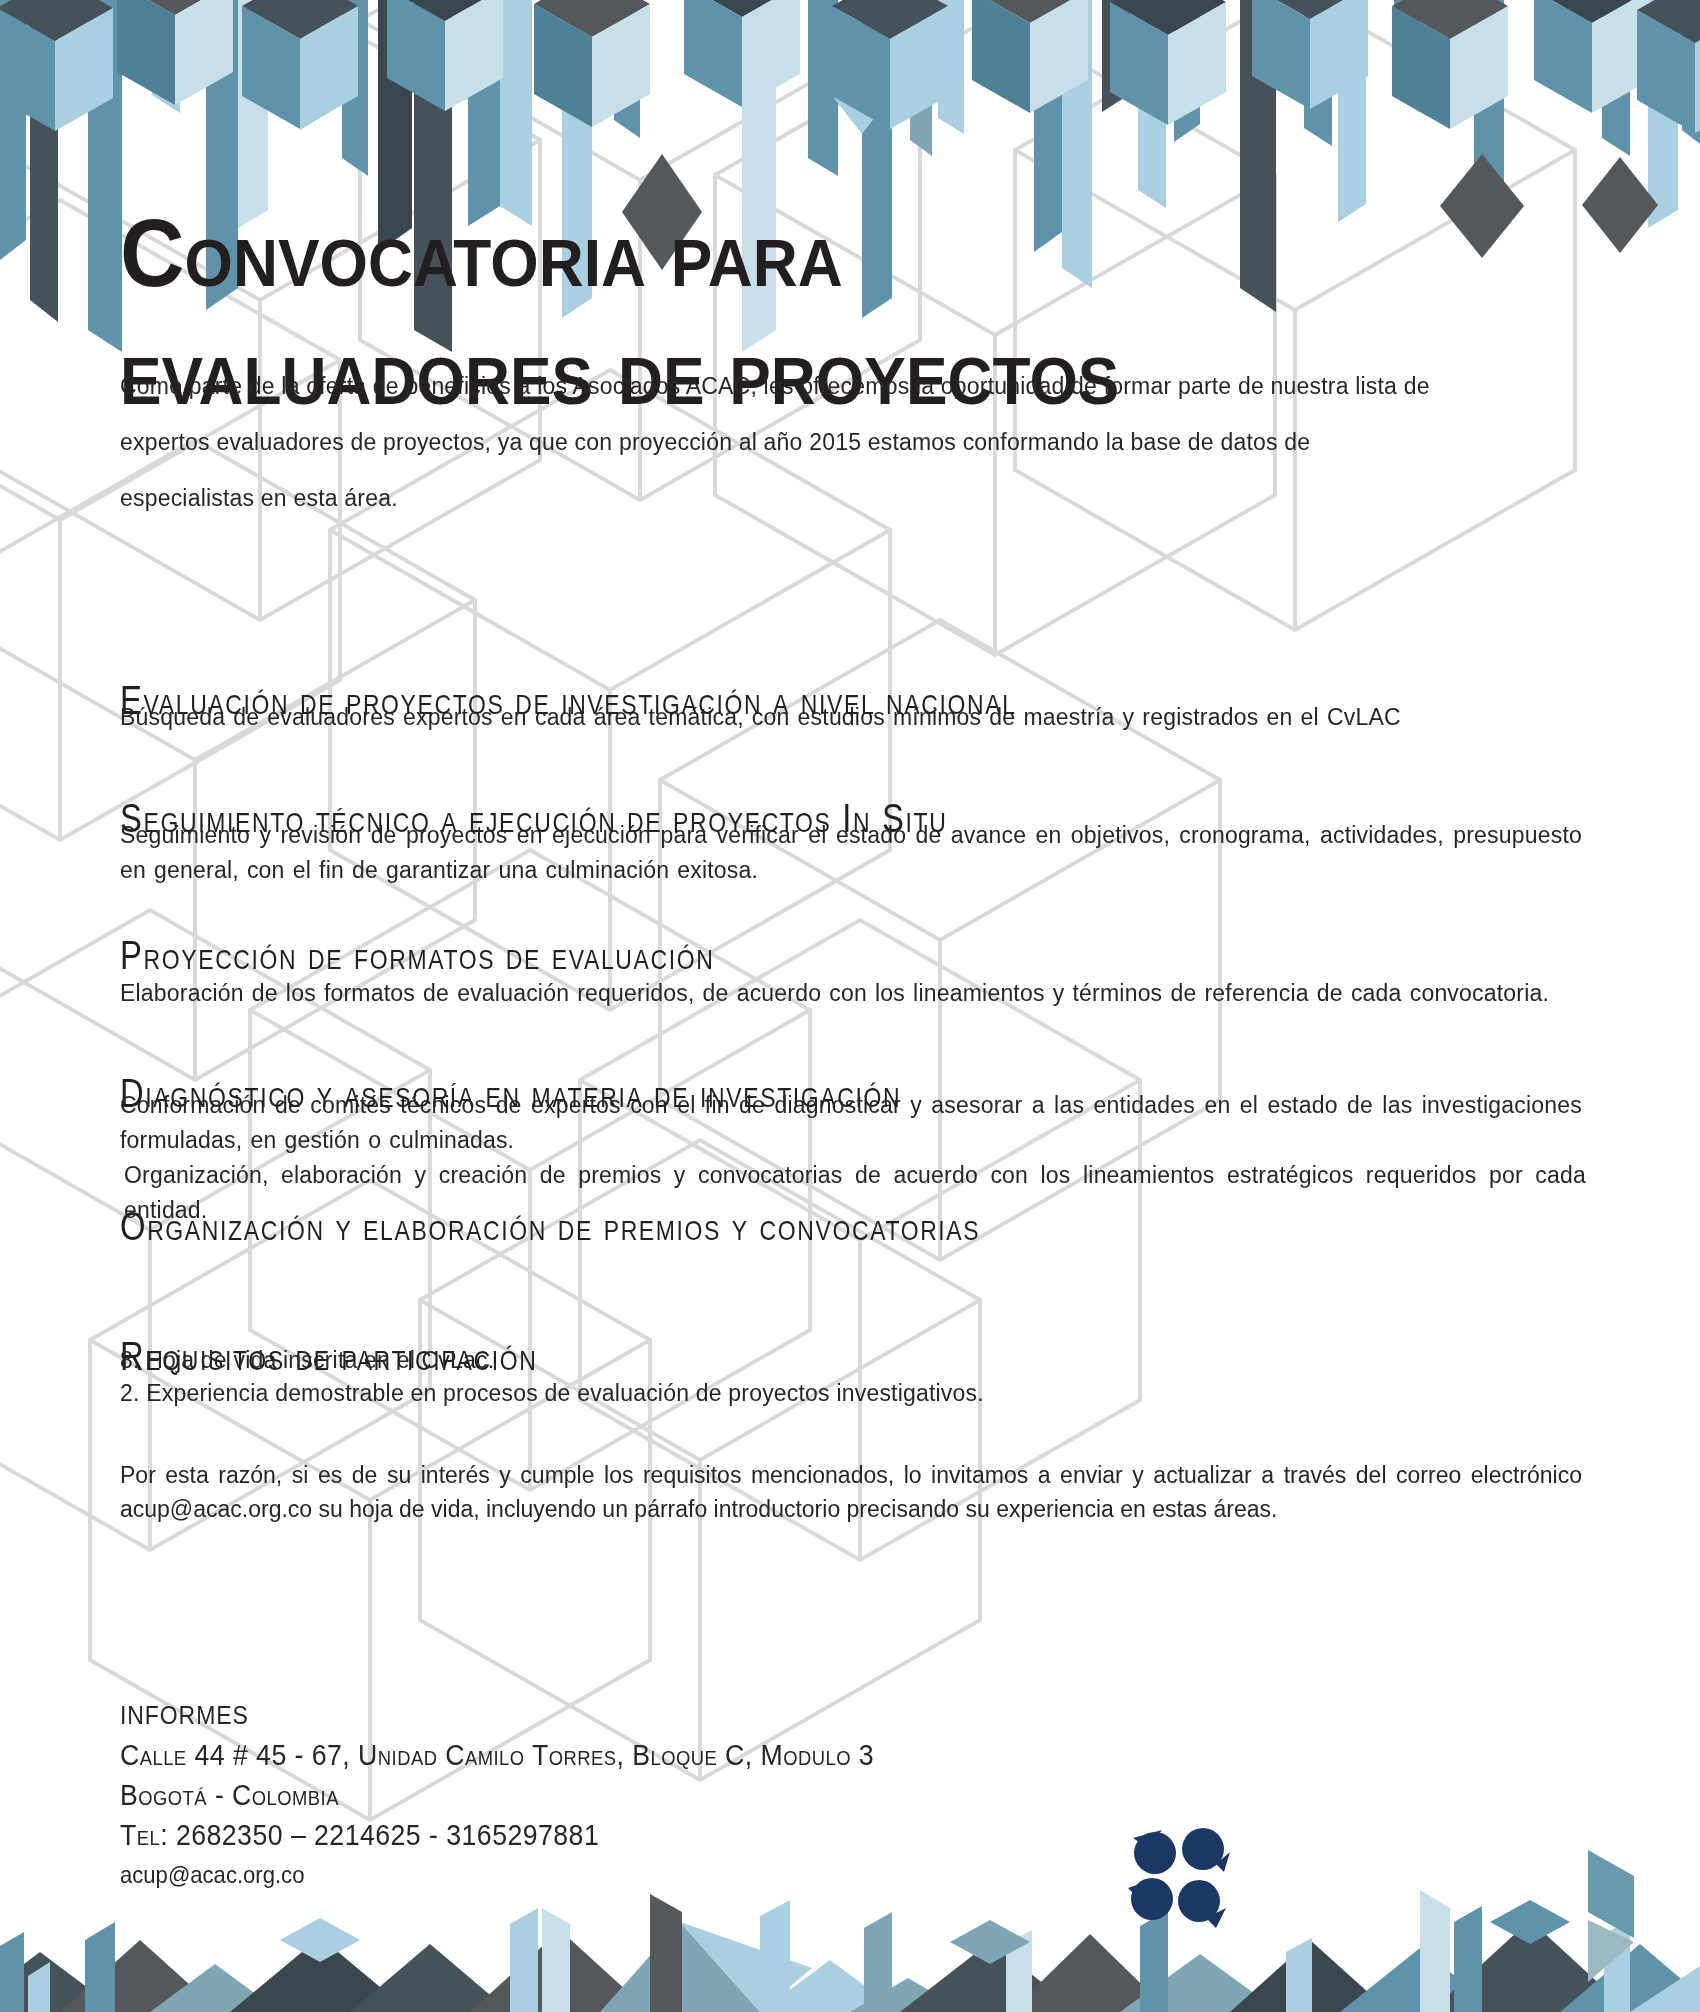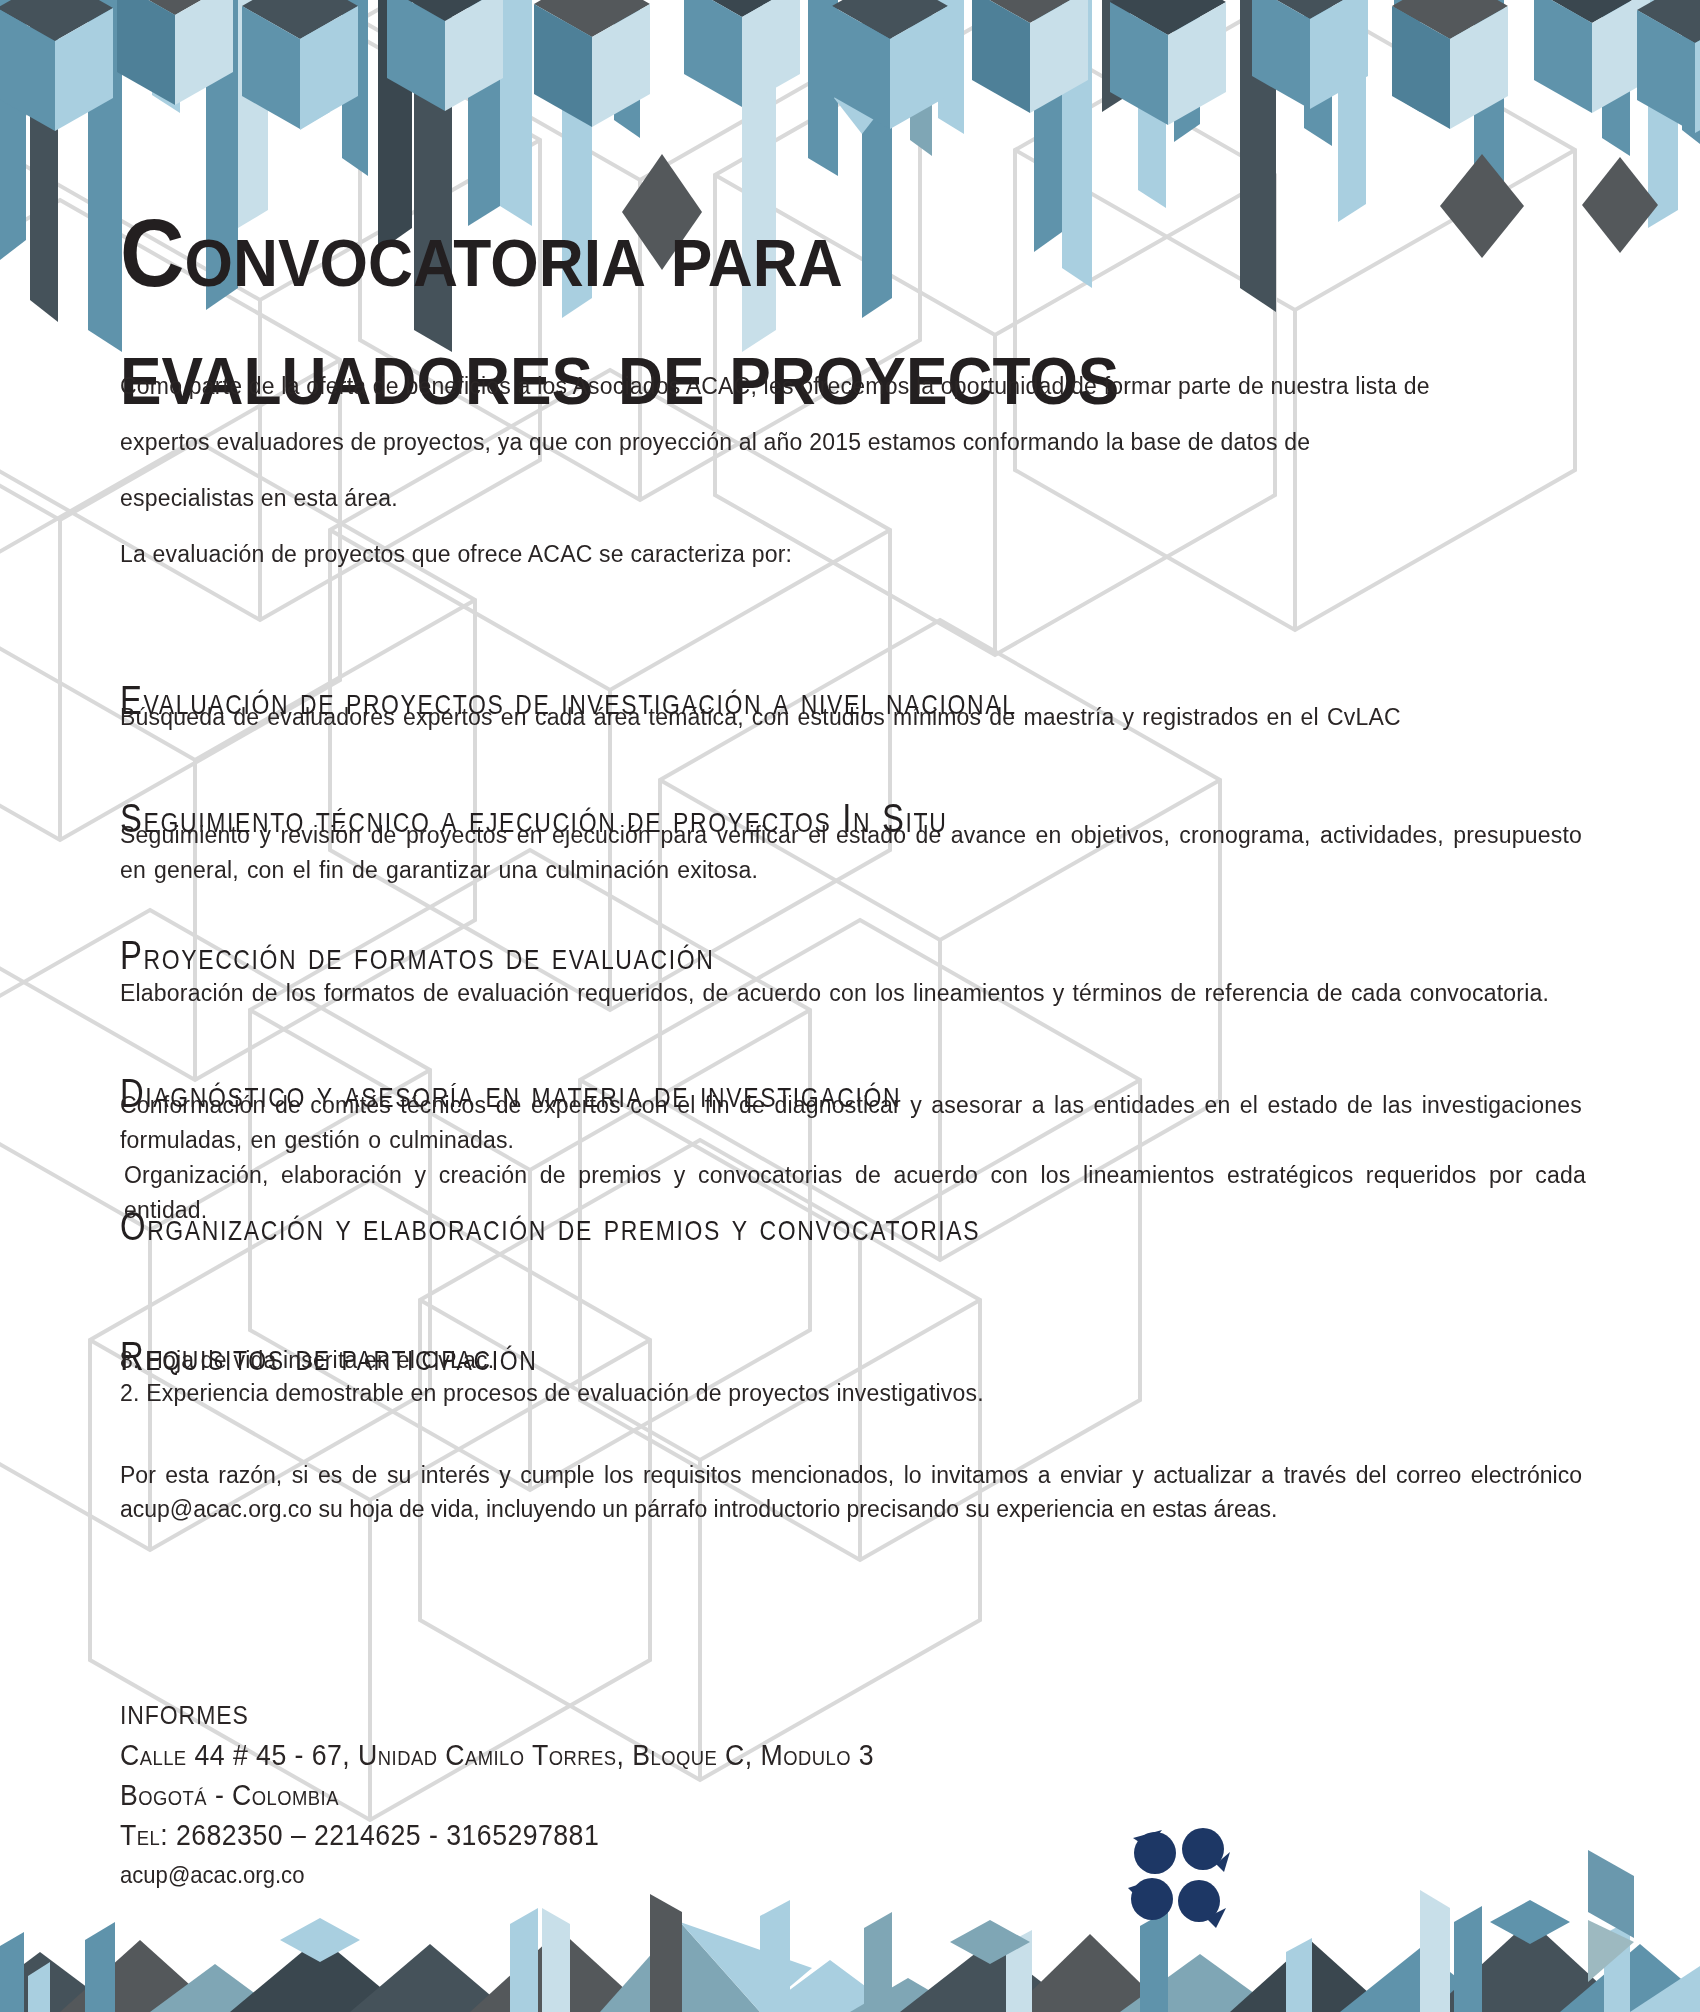--- a/index.html
+++ b/index.html
@@ -198,21 +198,20 @@
 
   <div class="content">
 
     <h1 class="abs title">
       <span>Convocatoria para</span><br>
       <span>evaluadores de proyectos</span>
     </h1>
 
     <div class="abs intro">
       <div class="par">Como parte de la oferta de beneficios a los Asociados ACAC, les ofrecemos la oportunidad de formar parte de nuestra lista de expertos evaluadores de proyectos, ya que con proyección al año 2015 estamos conformando la base de datos de especialistas en esta área.</div>
-      <div>La evaluación de proyectos que ofrece ACAC se caracteriza por:</div>
     </div>
 
     <h2 class="abs h-sec" style="top:642px">Evaluación de proyectos de investigación a nivel nacional</h2>
     <p class="abs body-text nowrap" style="top:700px;margin:0">Búsqueda de evaluadores expertos en cada área temática, con estudios mínimos de maestría y registrados en el CvLAC</p>
 
     <h2 class="abs h-sec" style="top:760px">Seguimiento técnico a ejecución de proyectos In Situ</h2>
     <p class="abs body-text just" style="top:818px;margin:0">Seguimiento y revisión de proyectos en ejecución para verificar el estado de avance en objetivos, cronograma, actividades, presupuesto en general, con el fin de garantizar una culminación exitosa.</p>
 
     <h2 class="abs h-sec" style="top:897px">Proyección de formatos de evaluación</h2>
     <p class="abs body-text just" style="top:976px;margin:0">Elaboración de los formatos de evaluación requeridos, de acuerdo con los lineamientos y términos de referencia de cada convocatoria.</p>

